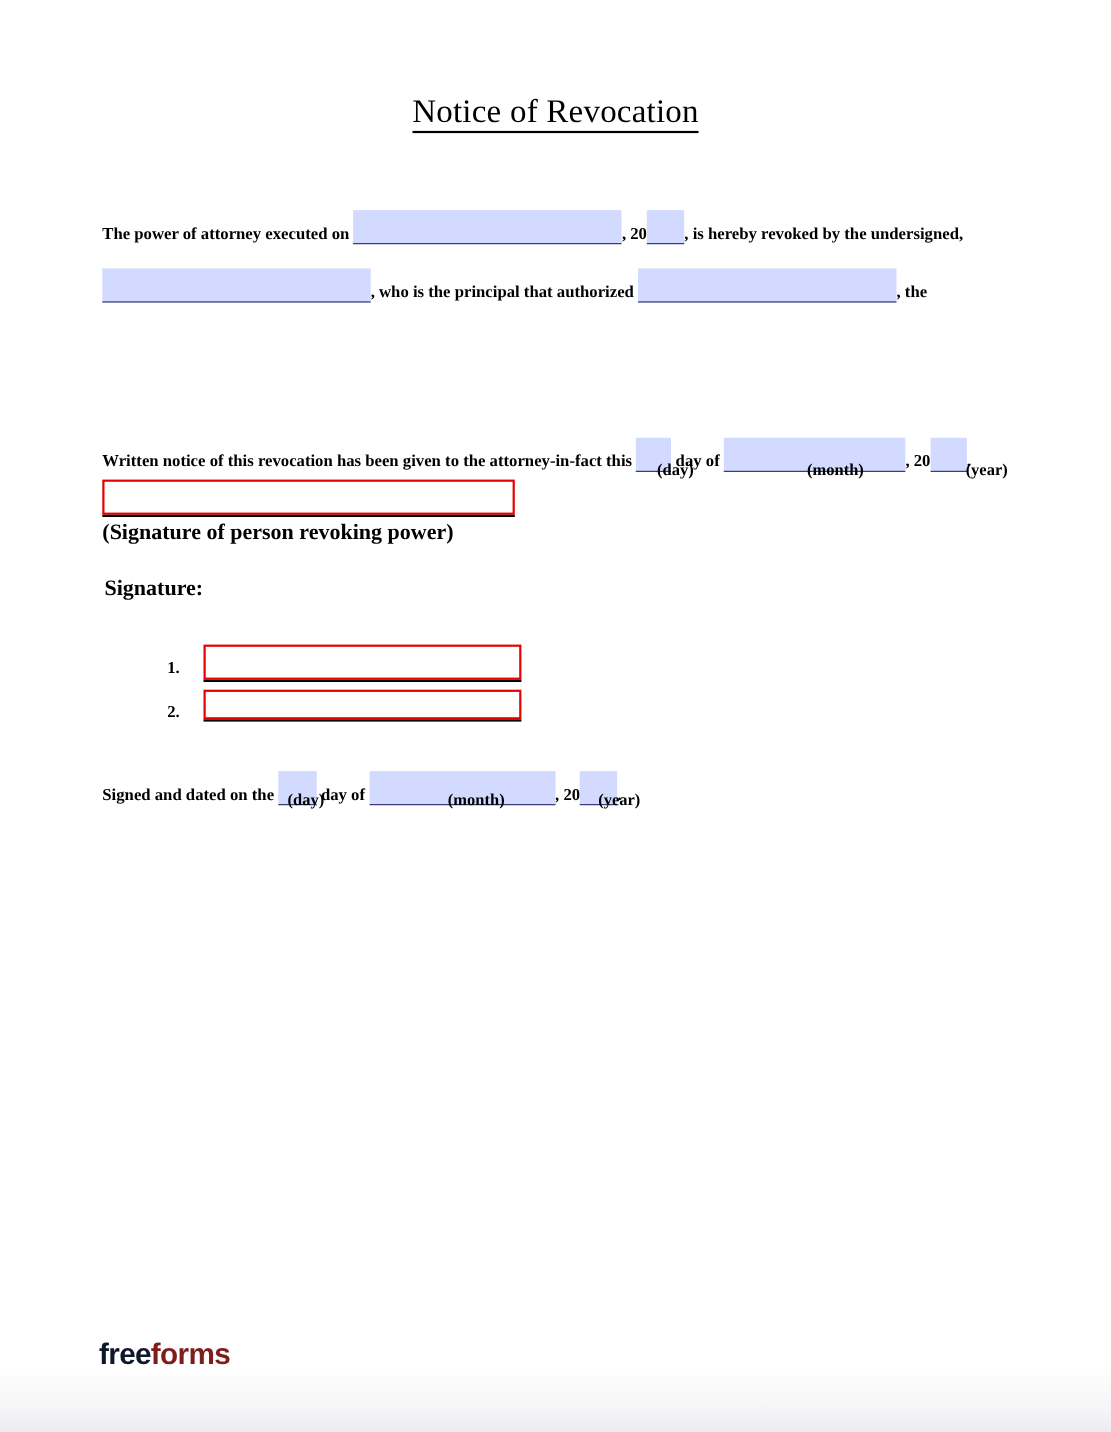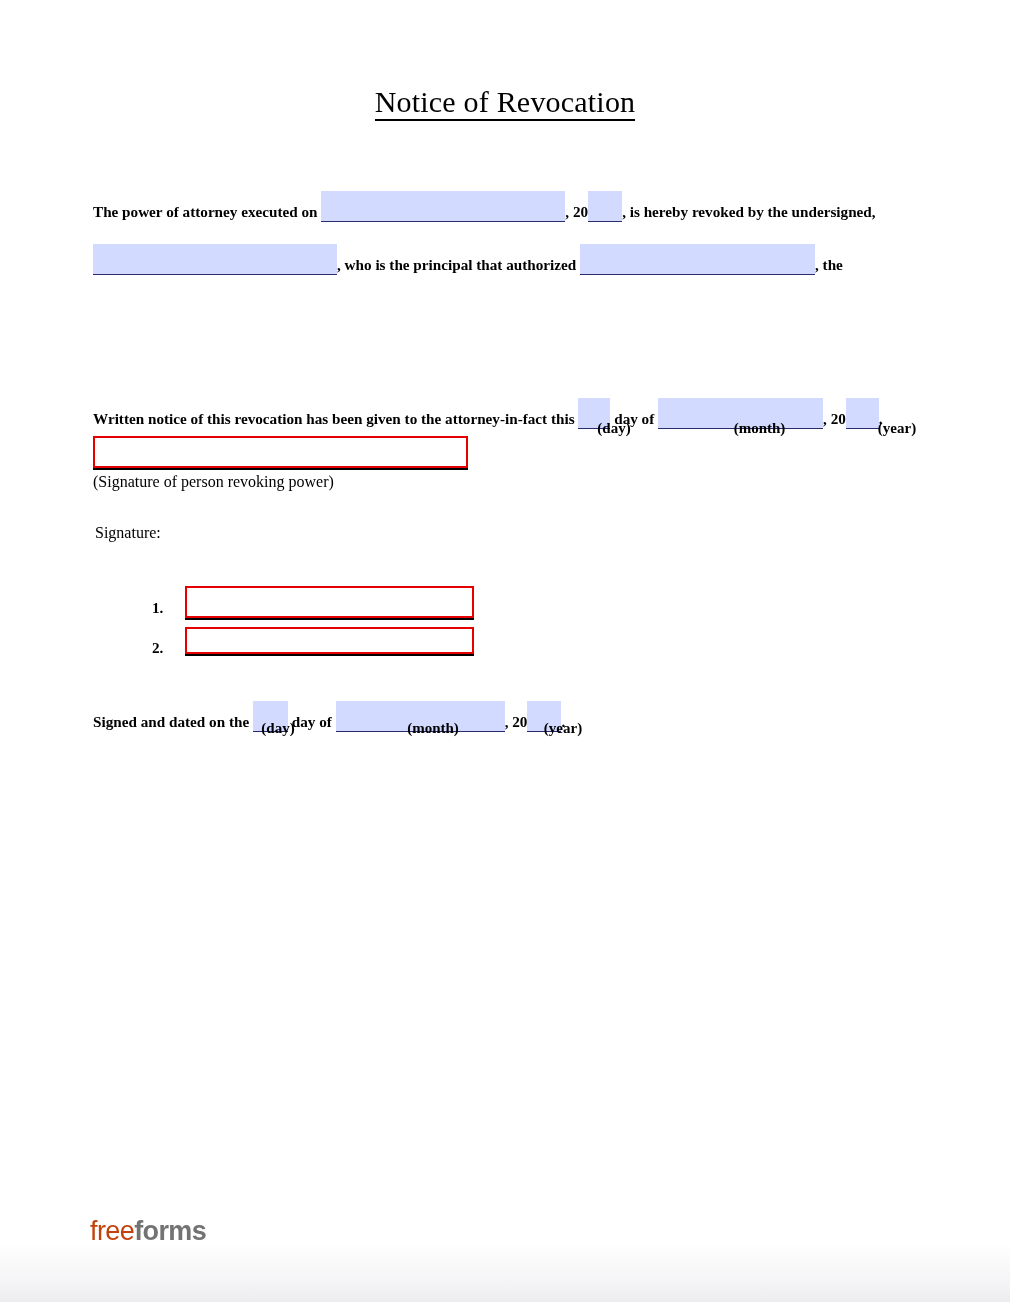--- a/index.html
+++ b/index.html
@@ -82,43 +82,43 @@
     background: #ffffff;
     box-sizing: border-box;
   }
   .sig-underline {
     position: absolute;
     background: #000000;
     height: 1.5px;
   }
   .sig-caption {
     position: absolute;
-    font-size: 16px;
-    font-weight: 400;
+    font-size: 20px;
+    font-weight: 700;
     white-space: nowrap;
   }
   .witness-num {
     position: absolute;
     font-size: 15.2px;
     font-weight: 700;
     white-space: nowrap;
   }
 
   
   .logo {
     position: absolute;
     left: 90px;
     top: 1218px;
     font-family: "Liberation Sans", "DejaVu Sans", sans-serif;
     font-size: 27px;
     line-height: 1;
     letter-spacing: -0.6px;
   }
-  .logo .free { color: #c2410c; font-weight: 400; }
-  .logo .forms { color: #737373; font-weight: 700; }
+  .logo .free { color: #0f172a; font-weight: 700; }
+  .logo .forms { color: #7f1d1d; font-weight: 700; }
 </style>
 </head>
 <body>
 
 <div class="page">
 
   <div class="doc-title">
     <span>Notice of Revocation</span>
   </div>
 

